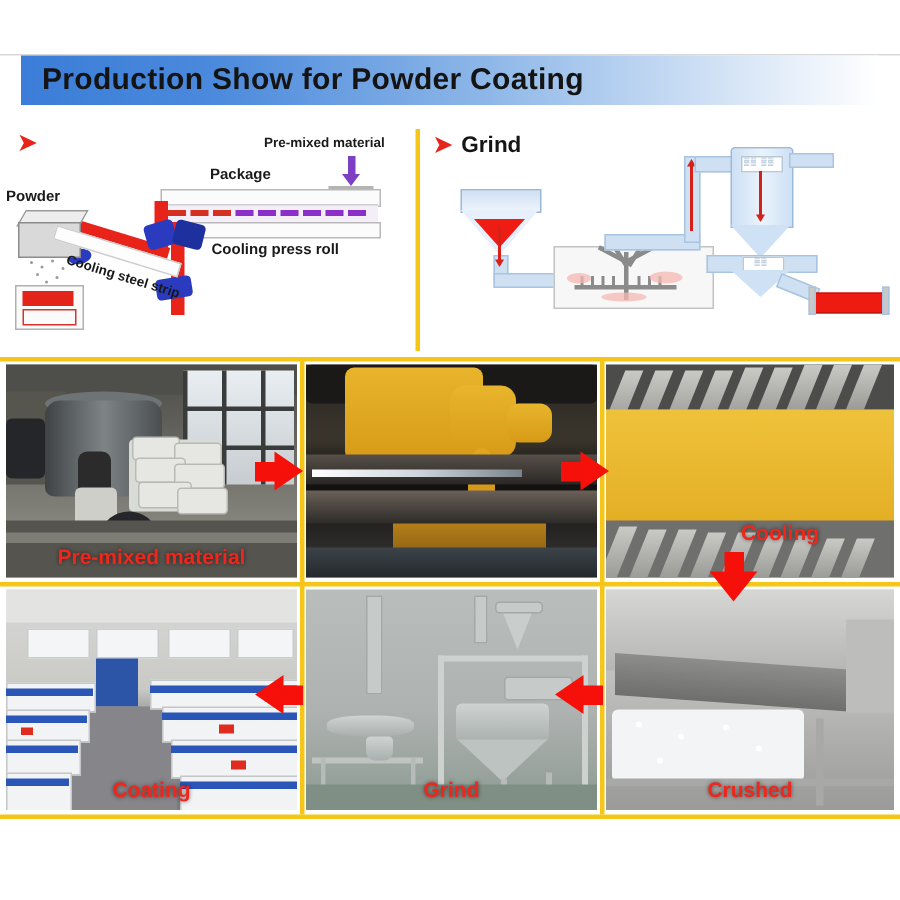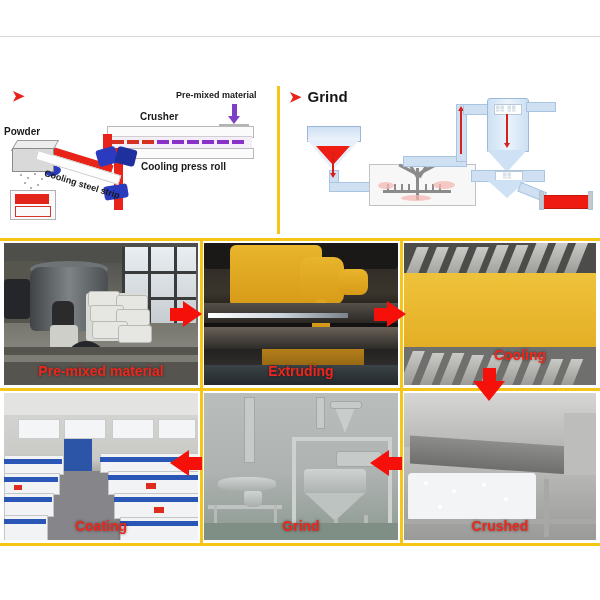--- a/index.html
+++ b/index.html
@@ -161,37 +161,40 @@
   .p6 .chipspec{position:absolute;background:#ffffff;border-radius:50%;}
   .p6 .railing{position:absolute;background:#a8a8a6;}
 </style>
 </head>
 <body>
 
 <div id="page">
 
   <div class="top-rule"></div>
 
+  <div class="title-bar">
+    <div class="title-text">Production Show for Powder Coating</div>
+  </div>
 
   <div class="diag-row">
 
     <div class="diag-left">
 
       <div class="sec-head" id="head-melt">
         <span class="arrow-gl">➤</span>
       </div>
 
       <div class="d-lbl" style="left:176px;top:12px;">Pre-mixed material</div>
       <div class="purple-arrow-shaft" style="left:232px;top:26px;height:13px;"></div>
       <div class="purple-arrow-head" style="left:228px;top:38px;"></div>
 
       <div class="hopper-top" style="left:219px;top:46px;"></div>
       <div class="hopper" style="left:219px;top:51px;"></div>
 
-      <div class="d-lbl" style="left:140px;top:33px;font-size:10px;">Crusher</div>
+      <div class="d-lbl" style="left:140px;top:33px;font-size:10px;">Package</div>
       <div class="barrel" style="left:107px;top:48px;width:145px;height:10px;"></div>
       <div class="barrel-inner" style="left:107px;top:58px;width:145px;height:12px;"></div>
       <div class="barrel" style="left:107px;top:70px;width:145px;height:9px;"></div>
 
       <div class="screw-seg r" style="left:112px;top:62px;width:12px;"></div>
       <div class="screw-seg r" style="left:127px;top:62px;width:12px;"></div>
       <div class="screw-seg r" style="left:142px;top:62px;width:12px;"></div>
       <div class="screw-seg" style="left:157px;top:62px;width:12px;"></div>
       <div class="screw-seg" style="left:172px;top:62px;width:12px;"></div>
       <div class="screw-seg" style="left:187px;top:62px;width:12px;"></div>
@@ -328,21 +331,20 @@
     <div class="darkm" style="left:0;top:0;width:194px;height:26px;"></div>
     <div class="melt" style="left:26px;top:2px;width:92px;height:62px;"></div>
     <div class="melt" style="left:96px;top:14px;width:44px;height:48px;border-radius:10px;"></div>
     <div class="melt" style="left:134px;top:26px;width:30px;height:26px;border-radius:8px;"></div>
     <div class="drip" style="left:108px;top:56px;width:18px;height:56px;"></div>
     <div class="belt" style="left:0;top:60px;width:194px;height:20px;"></div>
     <div class="slit" style="left:4px;top:70px;width:140px;height:5px;"></div>
     <div class="pool" style="left:58px;top:104px;width:102px;height:24px;"></div>
     <div class="belt" style="left:0;top:84px;width:194px;height:22px;background:linear-gradient(to bottom,#6a6158,#2d2b28);"></div>
     <div class="belt" style="left:0;top:122px;width:194px;height:20px;background:linear-gradient(to bottom,#3c4449,#23282b);"></div>
-    <div class="cap">Extruding</div>
   </div>
 
   <div class="photo p3" style="left:404px;top:243px;width:192px;height:142px;">
     <div class="slatband" style="left:0;top:0;width:192px;height:30px;"></div>
     <div class="slat" style="left:6px;top:4px;width:12px;height:34px;"></div>
     <div class="slat" style="left:26px;top:4px;width:12px;height:34px;"></div>
     <div class="slat" style="left:46px;top:4px;width:12px;height:34px;"></div>
     <div class="slat" style="left:66px;top:4px;width:12px;height:34px;"></div>
     <div class="slat" style="left:86px;top:2px;width:12px;height:34px;"></div>
     <div class="slat" style="left:106px;top:2px;width:12px;height:32px;"></div>

